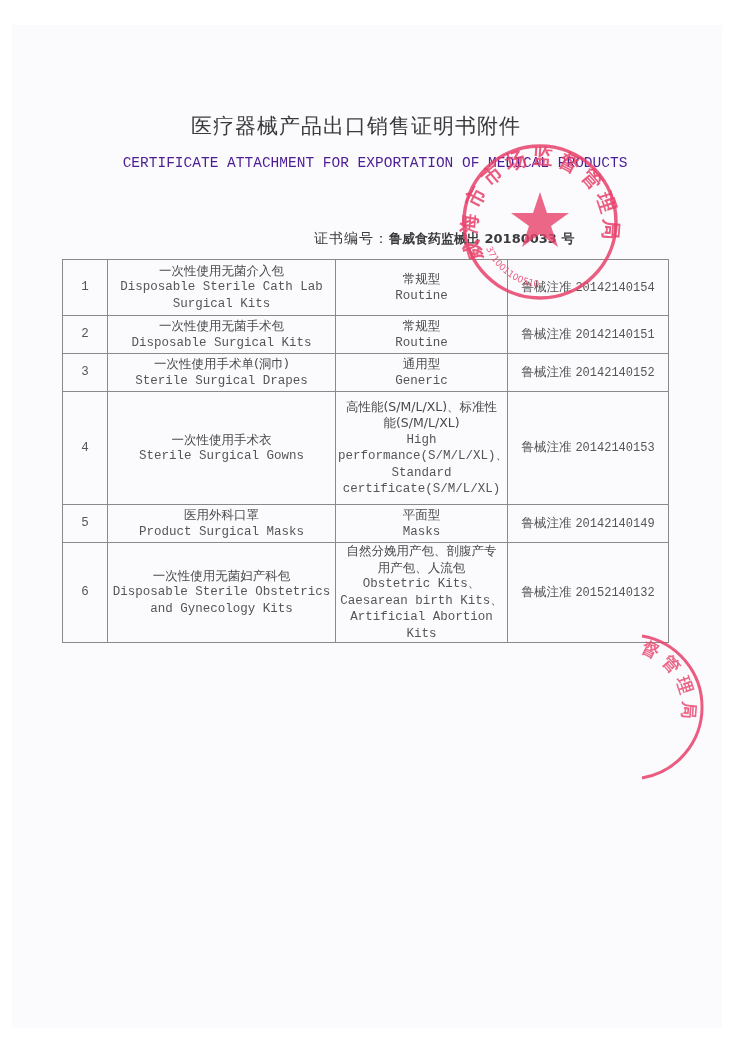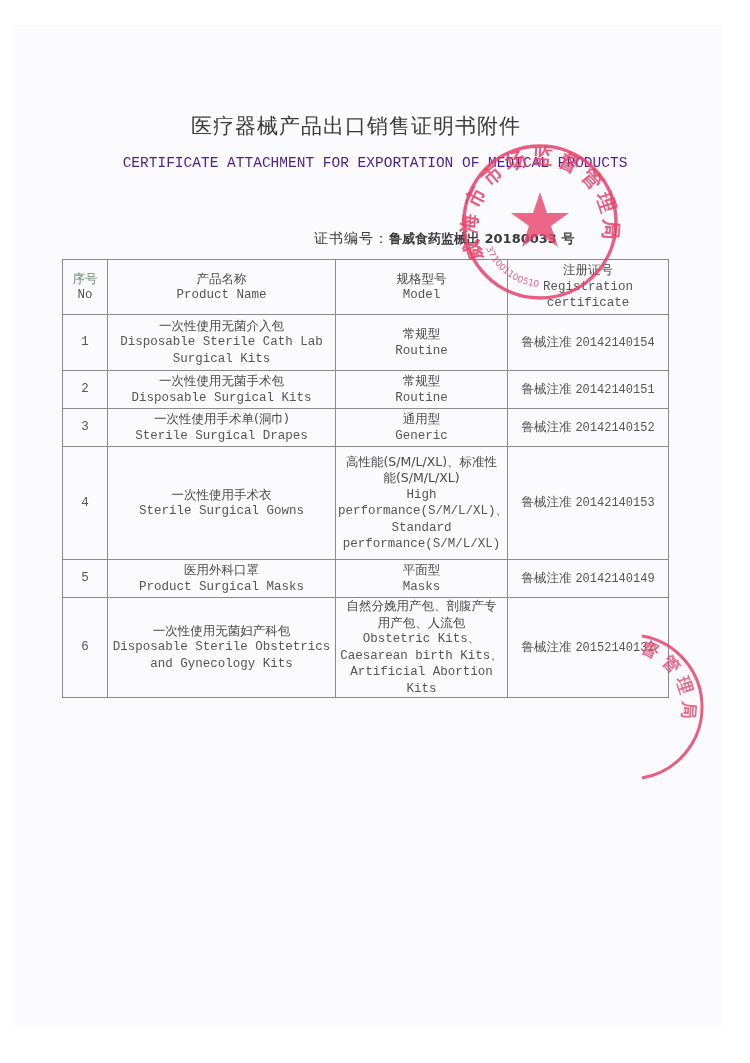--- a/index.html
+++ b/index.html
@@ -56,39 +56,20 @@
 </div>
 
 <table class="products">
   <colgroup>
     <col style="width:45px">
     <col style="width:228px">
     <col style="width:172px">
     <col style="width:161px">
   </colgroup>
   <tbody>
-      <tr style="height:55px">
-    <th class="hdr-no">
-      <div class="cn">序号</div>
-      <div class="en">No</div>
-    </th>
-    <th class="top">
-      <div class="cn">产品名称</div>
-      <div class="en">Product Name</div>
-    </th>
-    <th class="top">
-      <div class="cn">规格型号</div>
-      <div class="en">Model</div>
-    </th>
-    <th>
-      <div class="cn">注册证号</div>
-      <div class="en">Registration</div>
-      <div class="en">certificate</div>
-    </th>
-  </tr>
 
   <tr style="height:56px">
     <td class="en">1</td>
     <td>
       <div class="cn">一次性使用无菌介入包</div>
       <div class="en">Disposable Sterile Cath Lab</div>
       <div class="en">Surgical Kits</div>
     </td>
     <td>
       <div class="cn">常规型</div>
@@ -134,21 +115,21 @@
     <td class="top">
       <div class="cn">一次性使用手术衣</div>
       <div class="en">Sterile Surgical Gowns</div>
     </td>
     <td>
       <div class="cn">高性能(S/M/L/XL)、标准性</div>
       <div class="cn">能(S/M/L/XL)</div>
       <div class="en">High</div>
       <div class="en">performance(S/M/L/XL)、</div>
       <div class="en">Standard</div>
-      <div class="en">performance(S/M/L/XL)</div>
+      <div class="en">certificate(S/M/L/XL)</div>
     </td>
     <td class="reg">
       <span>鲁械注准</span> <span class="num">20142140153</span>
     </td>
   </tr>
 
   <tr style="height:38px">
     <td class="en">5</td>
     <td>
       <div class="cn">医用外科口罩</div>

